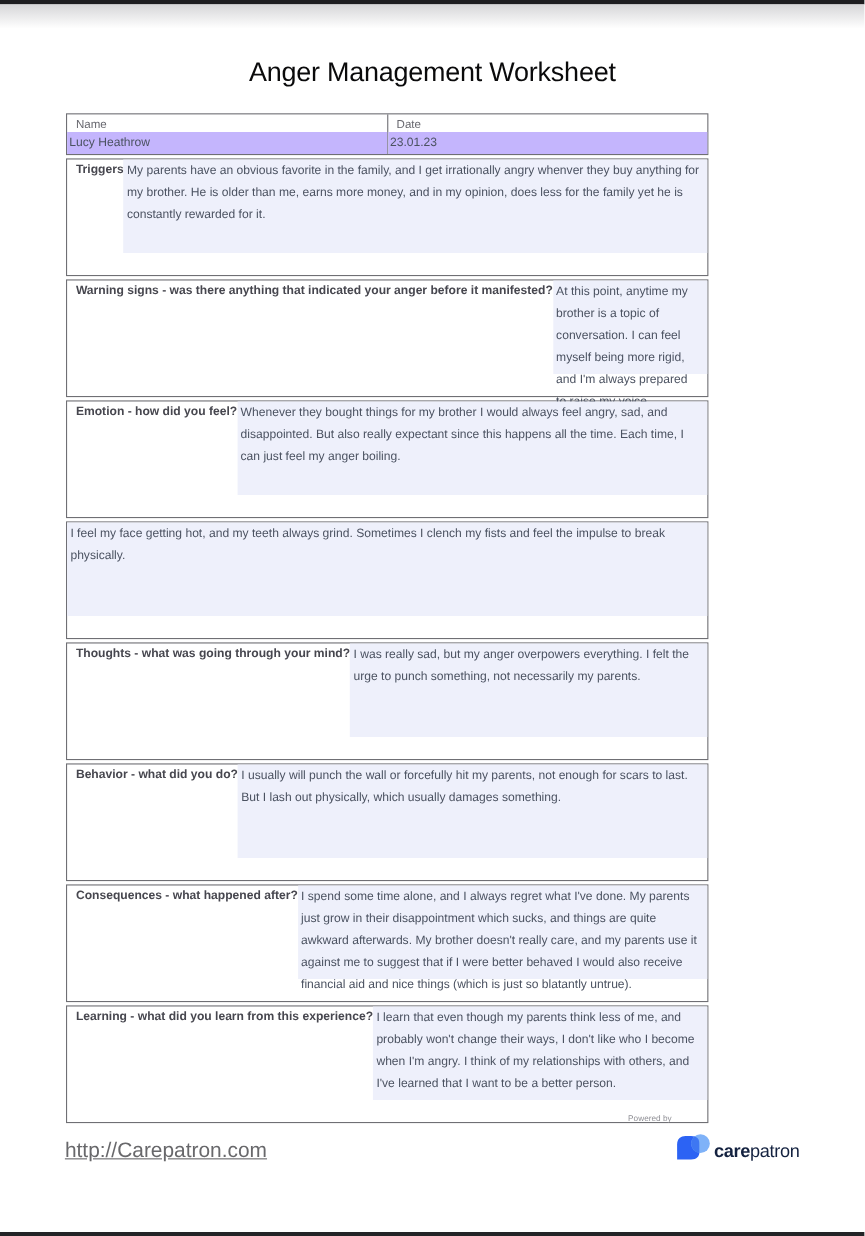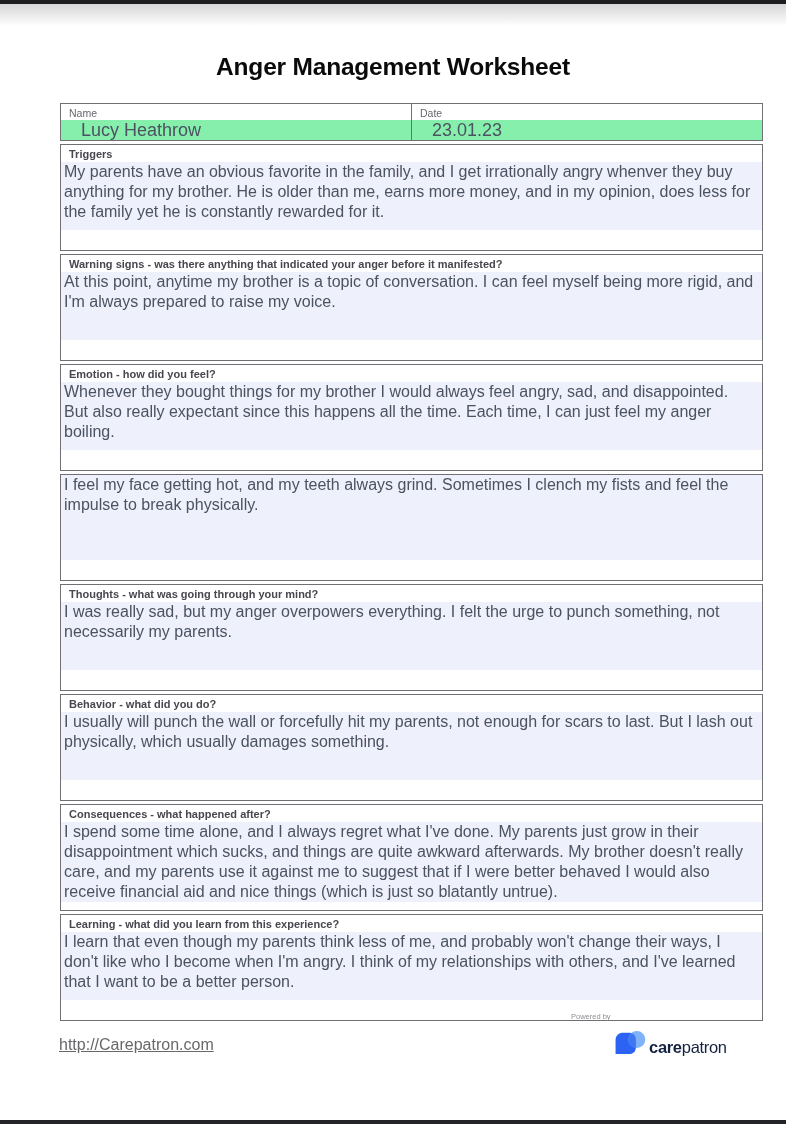--- a/index.html
+++ b/index.html
@@ -18,56 +18,56 @@
     position:absolute; top:4px; left:0; width:786px; height:22px;
     background:linear-gradient(#d6d6d8, #ffffff);
   }
   .bottom-bar {
     position:absolute; bottom:0; left:0; width:786px; height:4px;
     background:#232427;
   }
   .page-title {
     position:absolute; top:53px; left:0; width:786px;
     text-align:center;
-    font-size:24.5px; font-weight:bold; color:#0a0a0b;
+    font-size:24.5px; font-weight:normal; color:#0a0a0b;
     letter-spacing:-0.2px;
   }
   .content {
-    position:absolute; left:60px; top:103px; width:703px;
+    position:absolute; left:60px; top:103px; width:584px;
   }
   .id-table {
     display:flex; border:1px solid #6f6f74; height:38px; background:#fff;
   }
   .id-cell {
     flex:1; display:flex; flex-direction:column;
   }
   .id-cell.first { border-right:1px solid #6f6f74; }
   .cell-label {
     font-size:10.5px; color:#67676e; padding:3px 0 1px 8px; line-height:12px;
   }
   .cell-value {
-    flex:1; background:#86efac; font-size:18px; color:#4b5261;
-    padding-left:20px; display:flex; align-items:center; line-height:18px;
+    flex:1; background:#c4b5fd; font-size:11px; color:#4b5261;
+    padding-left:2px; display:flex; align-items:center; line-height:18px;
   }
   .section {
     border:1px solid #6f6f74; height:107px; margin-top:3px;
-    background:#fff; display:flex; flex-direction:column;
+    background:#fff; display:flex; flex-direction:row;justify-content:center;
   }
   .section-label {
     font-size:11px; font-weight:bold; color:#47474f;
     padding:3px 0 1px 8px; line-height:13px;
   }
   .section-value {
     flex:1; background:#eef0fb; margin-bottom:20px;
-    font-size:16px; line-height:20px; color:#4b5261;
+    font-size:11px; line-height:20px; color:#4b5261;
     padding:0 6px 0 3px;
   }
   .footer-link {
     position:absolute; left:59px; top:1036px;
-    font-size:16px; color:#68686b; text-decoration:underline;
+    font-size:19px; color:#68686b; text-decoration:underline;
   }
   .powered {
     position:absolute; left:571px; top:1012px;
     font-size:7.5px; color:#8f8f95;
   }
   .logo {
     position:absolute; left:613px; top:1030px; width:34px; height:26px;
   }
   .logo svg { display:block; width:34px; height:26px; }
   .brand {

